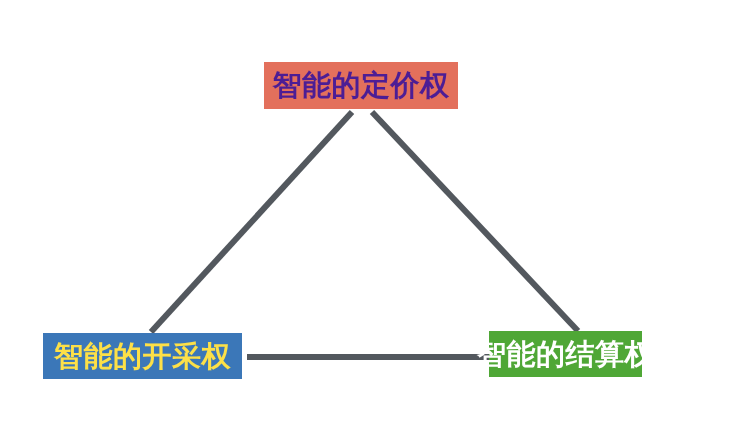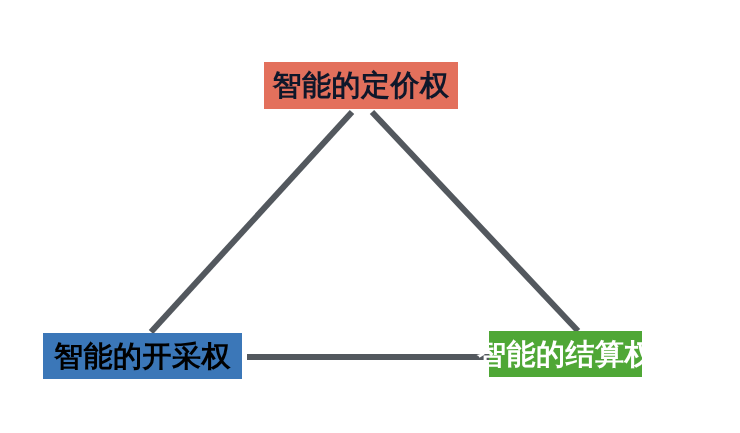--- a/index.html
+++ b/index.html
@@ -66,25 +66,25 @@
 <body>
 
 <div id="canvas" style="background: rgb(255, 255, 255);">
 
   <svg id="edges" viewBox="0 0 740 433" xmlns="http://www.w3.org/2000/svg">
     <line x1="352" y1="112" x2="151" y2="332" stroke="#53585E" stroke-width="6" stroke-linecap="butt"></line>
     <line x1="372" y1="112" x2="578" y2="331" stroke="#53585E" stroke-width="6" stroke-linecap="butt"></line>
     <line x1="247" y1="357" x2="489" y2="357" stroke="#53585E" stroke-width="6" stroke-linecap="butt"></line>
   </svg>
 
-  <div class="node node-apex" style="background: rgb(227, 112, 92); color: #0f172a;">
+  <div class="node node-apex" style="background: rgb(227, 112, 92); color: #4c1d95;">
     <span>智能的定价权</span>
   </div>
 
-  <div class="node node-left" style="background: rgb(59, 119, 184); color: #000000;">
+  <div class="node node-left" style="background: rgb(59, 119, 184); color: #fde047;">
     <span>智能的开采权</span>
   </div>
 
   <div class="node node-right" style="background: rgb(79, 167, 54); color: rgb(255, 255, 255);">
     <span>智能的结算权</span>
   </div>
 
 </div>
 
 </body></html>

